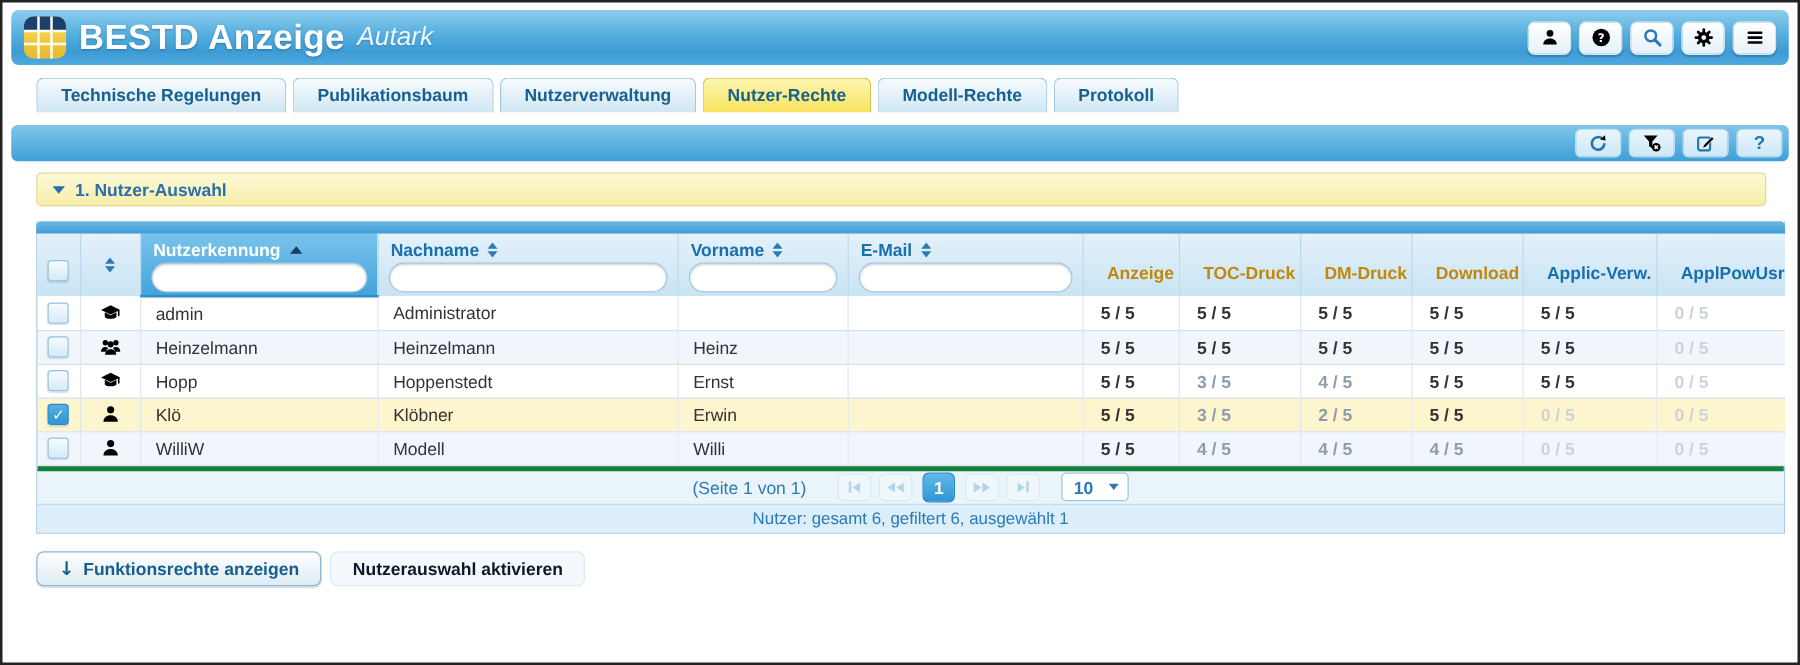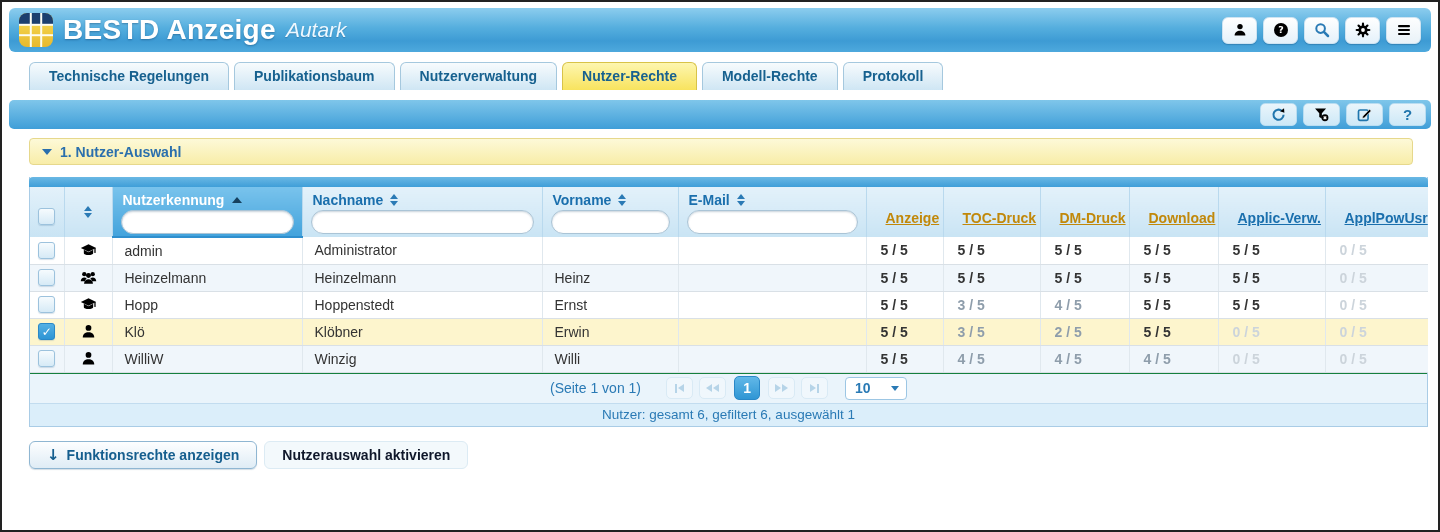--- a/index.html
+++ b/index.html
@@ -48,21 +48,21 @@
   .grid-cap { height:10px; background:linear-gradient(#6ab8e4,#3f9ed8); border-radius:4px 4px 0 0; margin:-1px -1px 0 -1px; }
   table.grid { width:100%; border-collapse:collapse; table-layout:fixed; }
   .grid th { height:50px; background:linear-gradient(#e3f1fa,#c9e4f4); border-right:1px solid #b9d9ee; vertical-align:top; padding:0; }
   .grid th.sorted { background:linear-gradient(#79c3ec,#43a3dc); border-bottom:2px solid #2f8fce; }
   .hd-label { height:22px; display:flex; align-items:center; padding:4px 8px 0 10px; font-weight:bold; color:#1a6fad; }
   th.sorted .hd-label { color:#fff; }
   .hd-filter { padding:1px 8px 0 8px; }
   .hd-filter input { width:100%; height:24px; border:1px solid #aac4d6; border-radius:12px; background:#fff;
                      box-shadow:inset 0 1px 2px rgba(40,80,110,.25); outline:none; padding:0 10px; font-size:13px; color:#333; }
   .grid th.rights { vertical-align:bottom; }
-  .rights-label { padding:0 6px 11px 19px; font-weight:bold; white-space:nowrap;text-decoration:underline; }
+  .rights-label { padding:0 6px 11px 19px; font-weight:bold; white-space:nowrap; }
   [data-group="function"] .rights-label { color:#c1880a; }
   [data-group="admin"]    .rights-label { color:#1a6fad; }
 
   .sort-asc { width:0; height:0; border-left:5px solid transparent; border-right:5px solid transparent;
               border-bottom:6px solid #16405e; margin-left:8px; }
   .sort-both { display:inline-flex; flex-direction:column; align-items:center; gap:2px; margin-left:7px; }
   .sort-both .up { width:0;height:0;border-left:4px solid transparent;border-right:4px solid transparent;border-bottom:5px solid #2a7ab5; }
   .sort-both .dn { width:0;height:0;border-left:4px solid transparent;border-right:4px solid transparent;border-top:5px solid #2a7ab5; }
   th.c-type { vertical-align:middle !important; }
   th.c-type .sort-both { margin:0 auto; display:flex; }
@@ -79,31 +79,31 @@
   .ricon { width:17px; height:17px; color:#2176ad; vertical-align:middle; }
 
   .cb { width:17px; height:17px; border:1px solid #9cc2dd; border-radius:3px; margin:0 auto;
         background:linear-gradient(#f6fbfe,#d6eaf6); box-shadow:0 1px 1px rgba(60,110,150,.2); cursor:pointer; }
   .cb[data-checked="true"] { background:linear-gradient(#55b0e4,#2e95d4); border-color:#2a88c8; }
   .cb[data-checked="true"]::after { content:"✓"; display:block; text-align:center; line-height:16px; font-size:12px;
         color:#fff; font-weight:bold; font-family:"DejaVu Sans",sans-serif; }
   .hd-cb-cell { display:flex; align-items:flex-end; justify-content:center; height:50px; padding-bottom:12px; }
 
   
-  .paginator { height:30px; background:#eaf4fb; border-top:1px solid #15803d; display:flex; align-items:center; justify-content:center; }
+  .paginator { height:30px; background:#eaf4fb; border-top:4px solid #15803d; display:flex; align-items:center; justify-content:center; }
   .pg-info { color:#2a7ab5; font-size:14px; margin-right:22px; }
   .pg-btn { width:27px; height:22px; border:1px solid #d9eaf5; border-radius:5px; background:#f0f7fc; margin:0 3px;
             display:inline-flex; align-items:center; justify-content:center; gap:1px; }
   .pg-btn.disabled { cursor:default; }
   .t-l { width:0;height:0;border-top:4px solid transparent;border-bottom:4px solid transparent;border-right:6px solid #b6d4e8; }
   .t-r { width:0;height:0;border-top:4px solid transparent;border-bottom:4px solid transparent;border-left:6px solid #b6d4e8; }
   .vbar { width:2px; height:9px; background:#b6d4e8; }
   .pg-page { width:26px; height:24px; border:1px solid #2a88c8; border-radius:5px; margin:0 5px;
              background:linear-gradient(#62b8e8,#2f96d4); color:#fff; font-weight:bold; text-align:center; line-height:22px; cursor:pointer; }
-  .pg-size { width:62px; height:23px; border:1px solid #9cc6e4; border-radius:4px; background:#fff; margin-left:14px;
+  .pg-size { width:54px; height:23px; border:1px solid #9cc6e4; border-radius:4px; background:#fff; margin-left:14px;
              display:inline-flex; align-items:center; padding:0 7px 0 9px; color:#2a7ab5; font-weight:bold; cursor:pointer; }
   .pg-size .chev { margin-left:auto; width:0;height:0;border-left:4px solid transparent;border-right:4px solid transparent;border-top:5px solid #2a7ab5; }
 
   
   .grid-foot { height:23px; background:#dbeefa; border-top:1px solid #c2dcef; text-align:center; line-height:22px;
                color:#2a7ab5; font-size:13.5px; }
 
   
   .actions { margin:14px 0 0 20px; display:flex; gap:7px; }
   .act-btn { height:28px; padding:0 17px; border:1px solid #8fb6d2; border-radius:6px;
@@ -423,21 +423,21 @@
           <td class="r-val" style="border-right:none" data-state="zero">0 / 5</td>
         </tr>
         <tr class="even" data-selected="false">
           <td class="c-cb">
               <div class="cb" data-checked="false"></div>
             </td>
           <td class="c-icon"><svg class="ricon">
                 <use href="#i-user"></use>
               </svg></td>
           <td>WilliW</td>
-          <td>Winzig</td>
+          <td>Modell</td>
           <td>Willi</td>
           <td></td>
           <td class="r-val" data-state="full">5 / 5</td>
           <td class="r-val" data-state="partial">4 / 5</td>
           <td class="r-val" data-state="partial">4 / 5</td>
           <td class="r-val" data-state="partial">4 / 5</td>
           <td class="r-val" data-state="zero">0 / 5</td>
           <td class="r-val" style="border-right:none" data-state="zero">0 / 5</td>
         </tr>
       </tbody>

